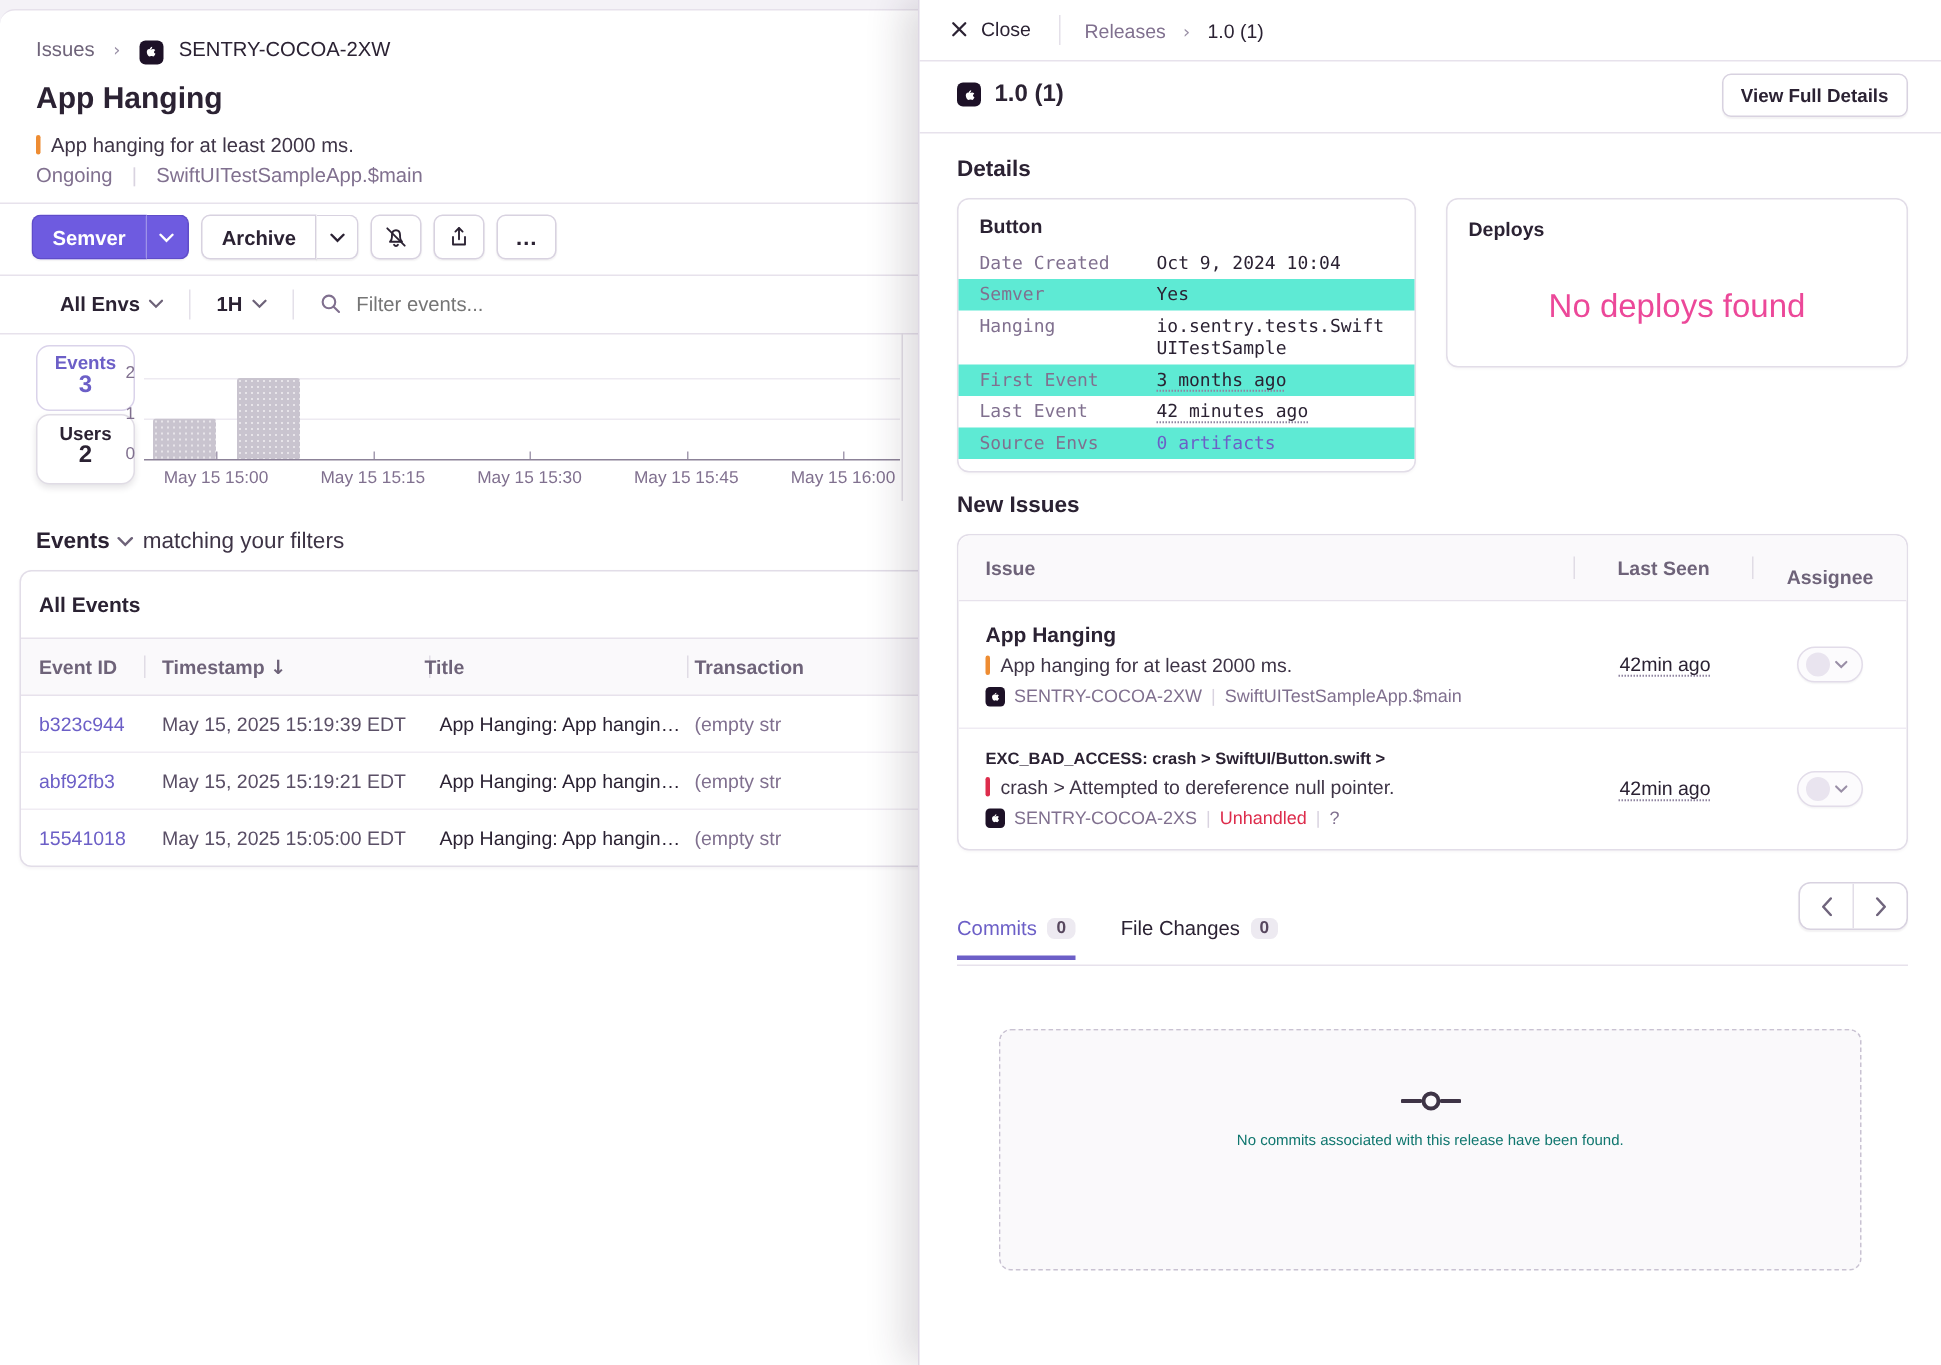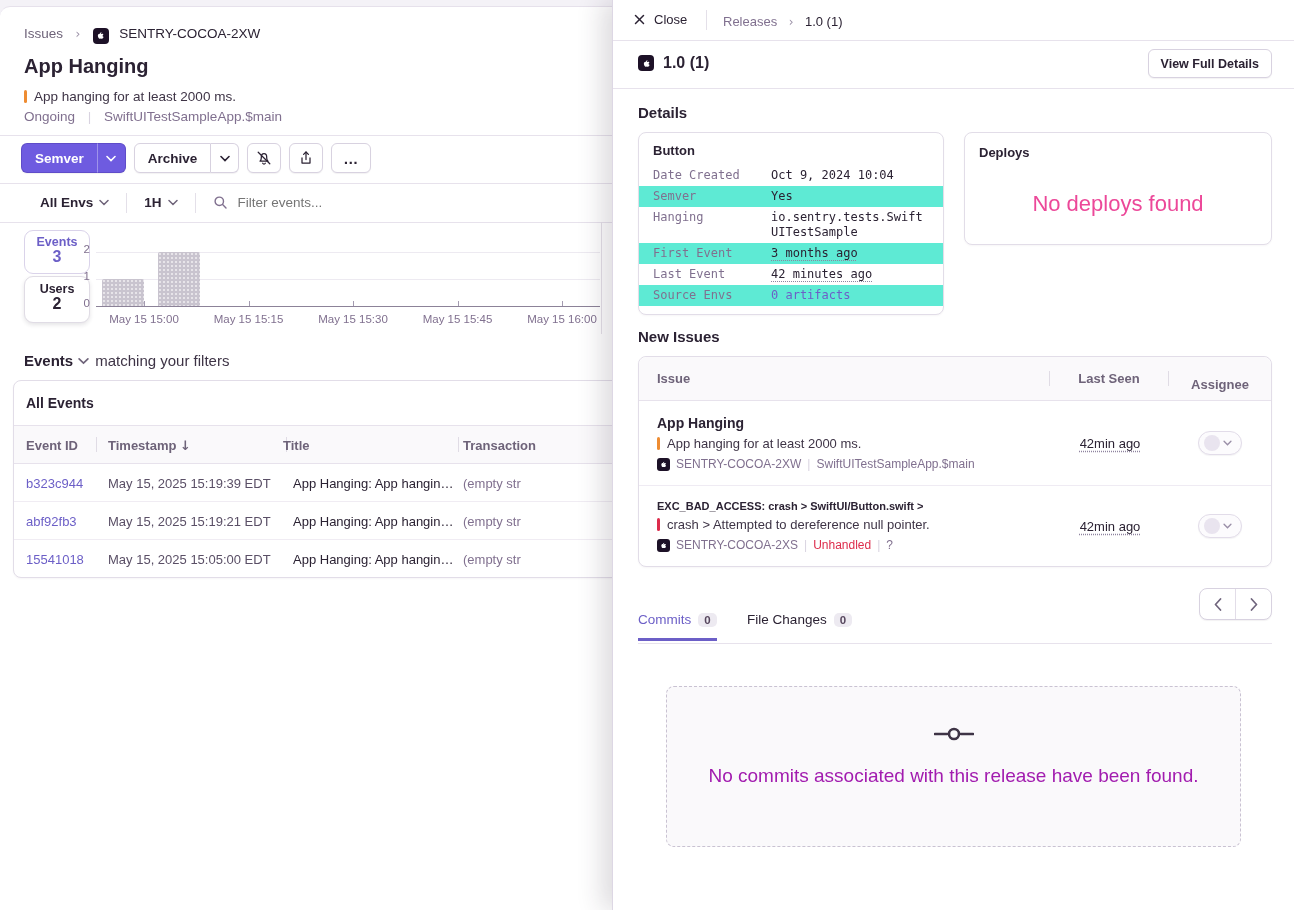--- a/index.html
+++ b/index.html
@@ -385,16 +385,16 @@
       </span>
       <div class="hline" style="top:33px;"></div>
     </div>
 
     <div style="position:absolute;left:53px;top:686px;width:575px;height:161px;border:1px dashed #C9C2D2;border-radius:8px;background:#FAF9FB;text-align:center;box-sizing:border-box;">
       <svg width="40" height="18" viewBox="0 0 40 18" style="margin-top:38px;">
         <line x1="1" y1="9" x2="13" y2="9" stroke="#3E3446" stroke-width="2.6" stroke-linecap="round"></line>
         <circle cx="20" cy="9" r="5" fill="none" stroke="#3E3446" stroke-width="2.6"></circle>
         <line x1="27" y1="9" x2="39" y2="9" stroke="#3E3446" stroke-width="2.6" stroke-linecap="round"></line>
       </svg>
-      <div style="font-size:19px;color:#a21caf;margin-top:18px;">No commits associated with this release have been found.</div>
+      <div style="font-size:10px;color:#0f766e;margin-top:7px;">No commits associated with this release have been found.</div>
     </div>
   </div>
 </div>
 
 </body></html>

